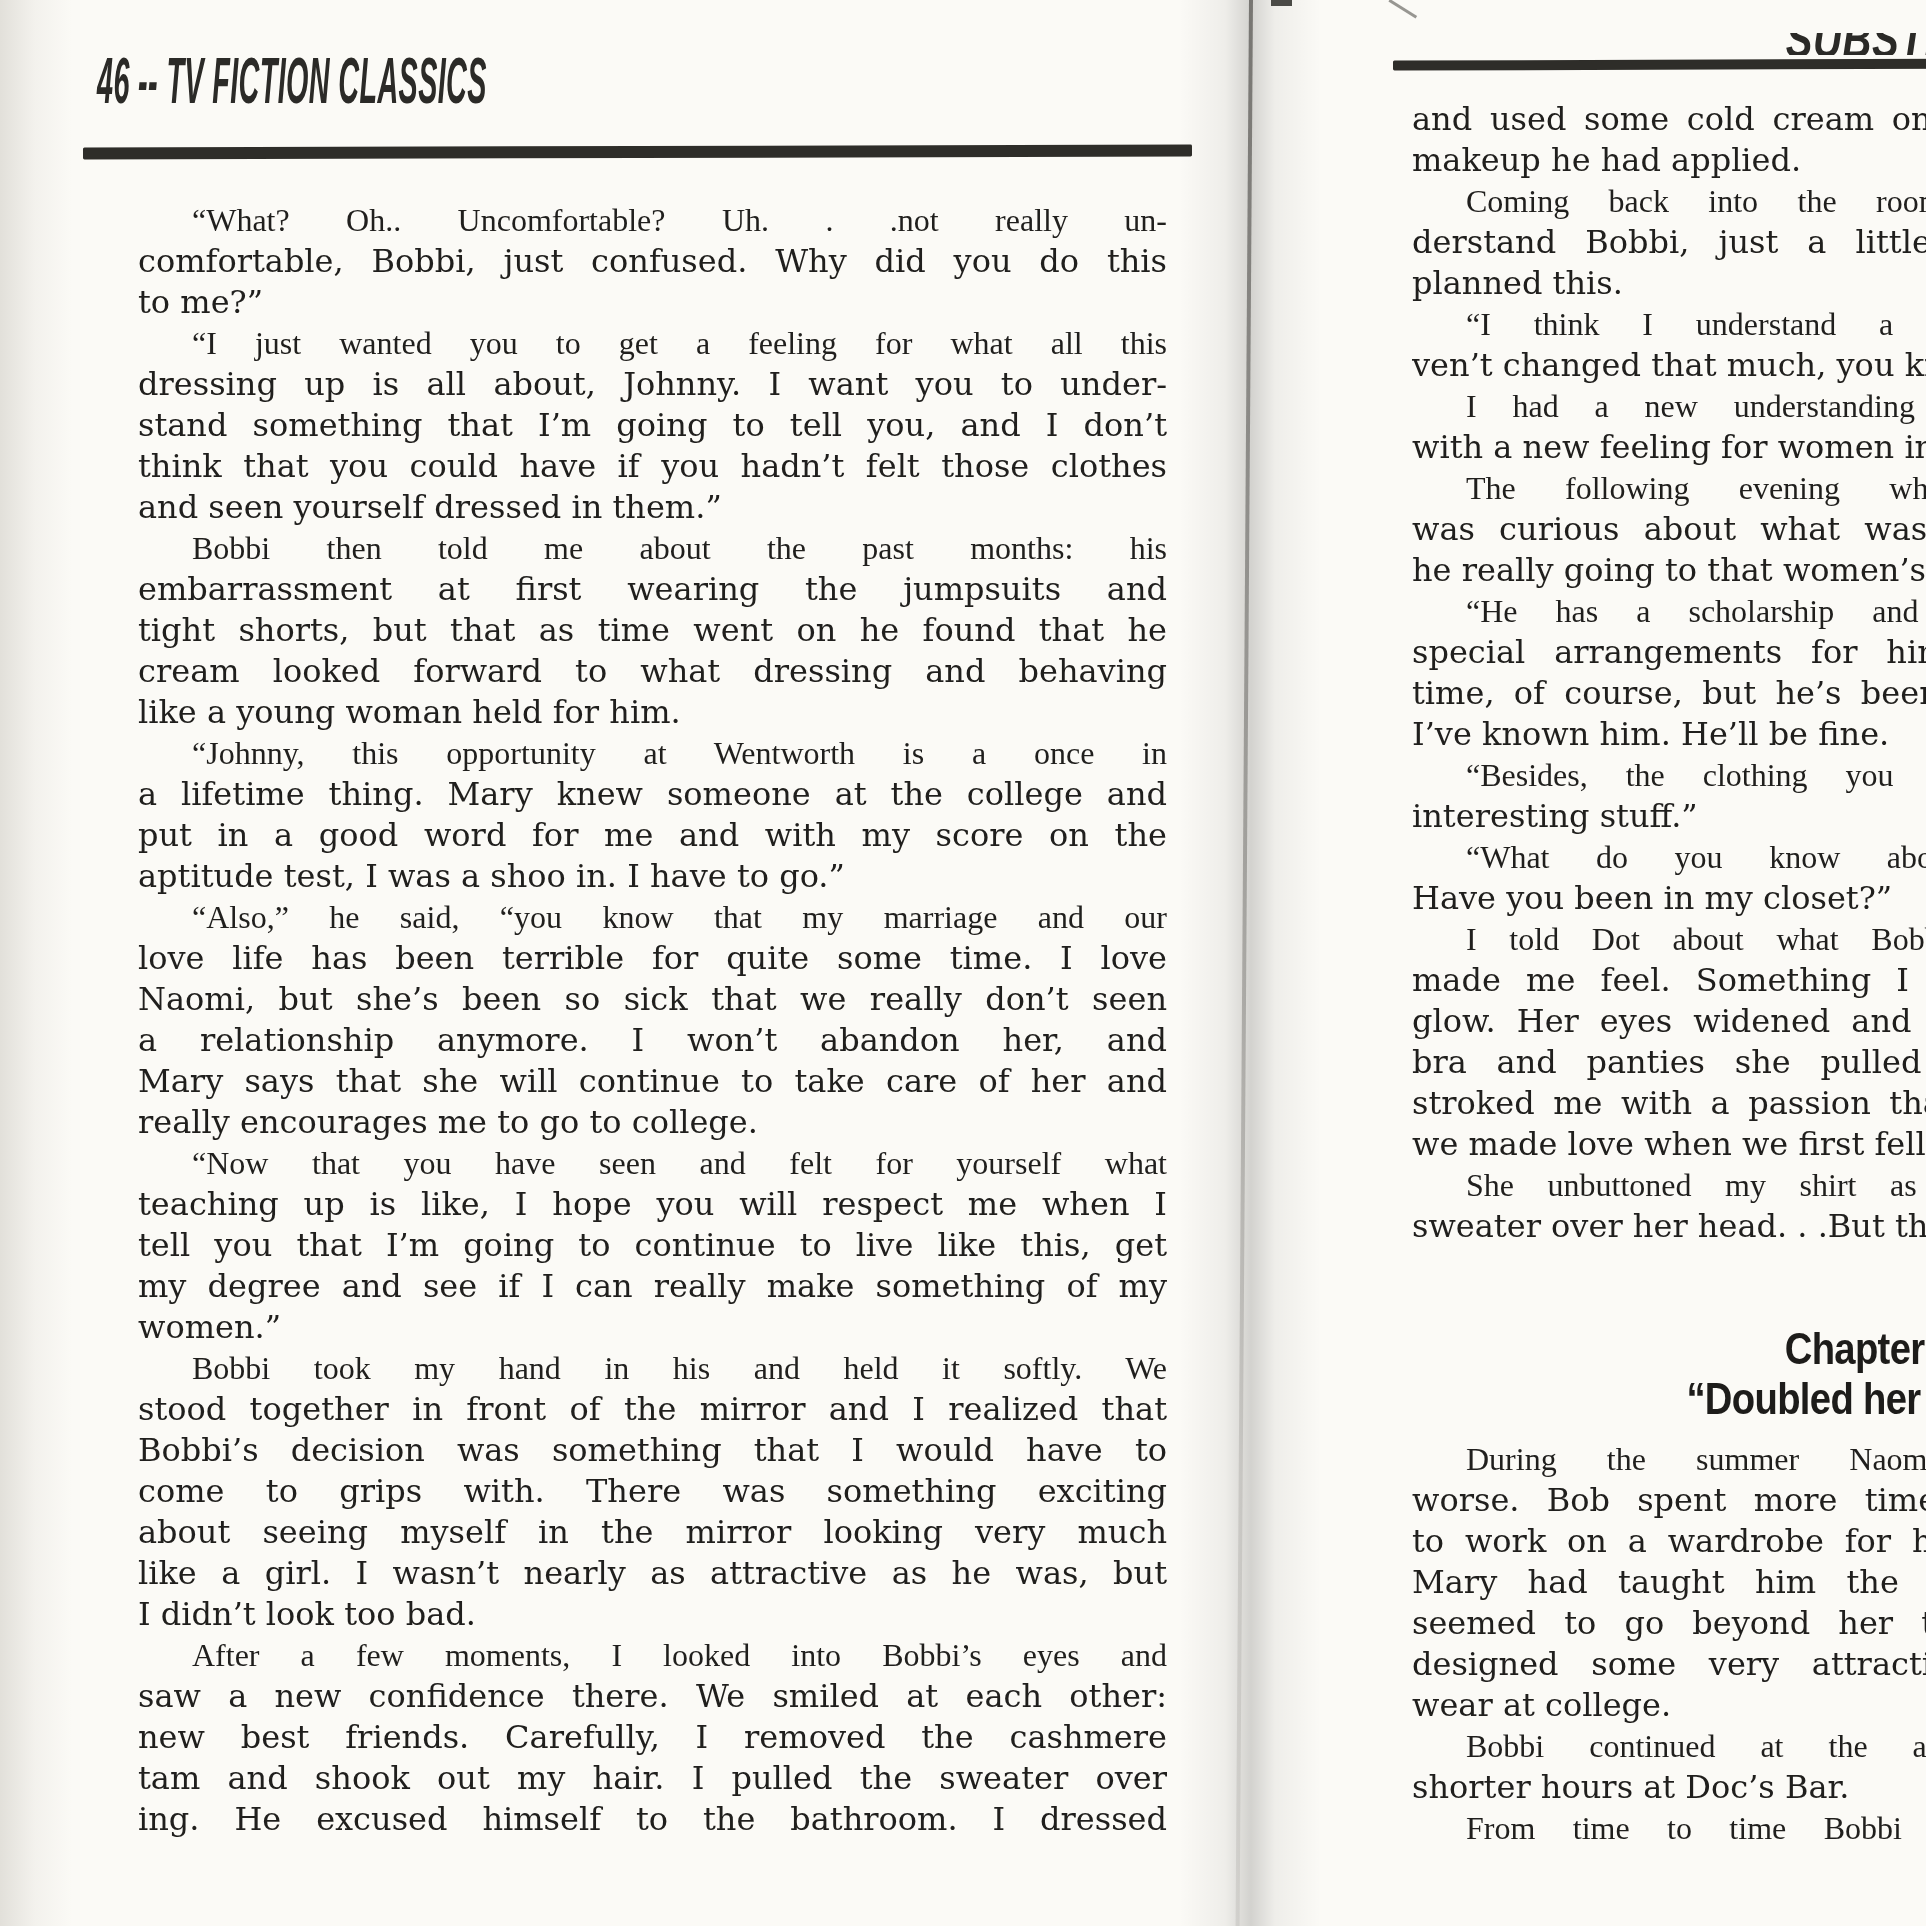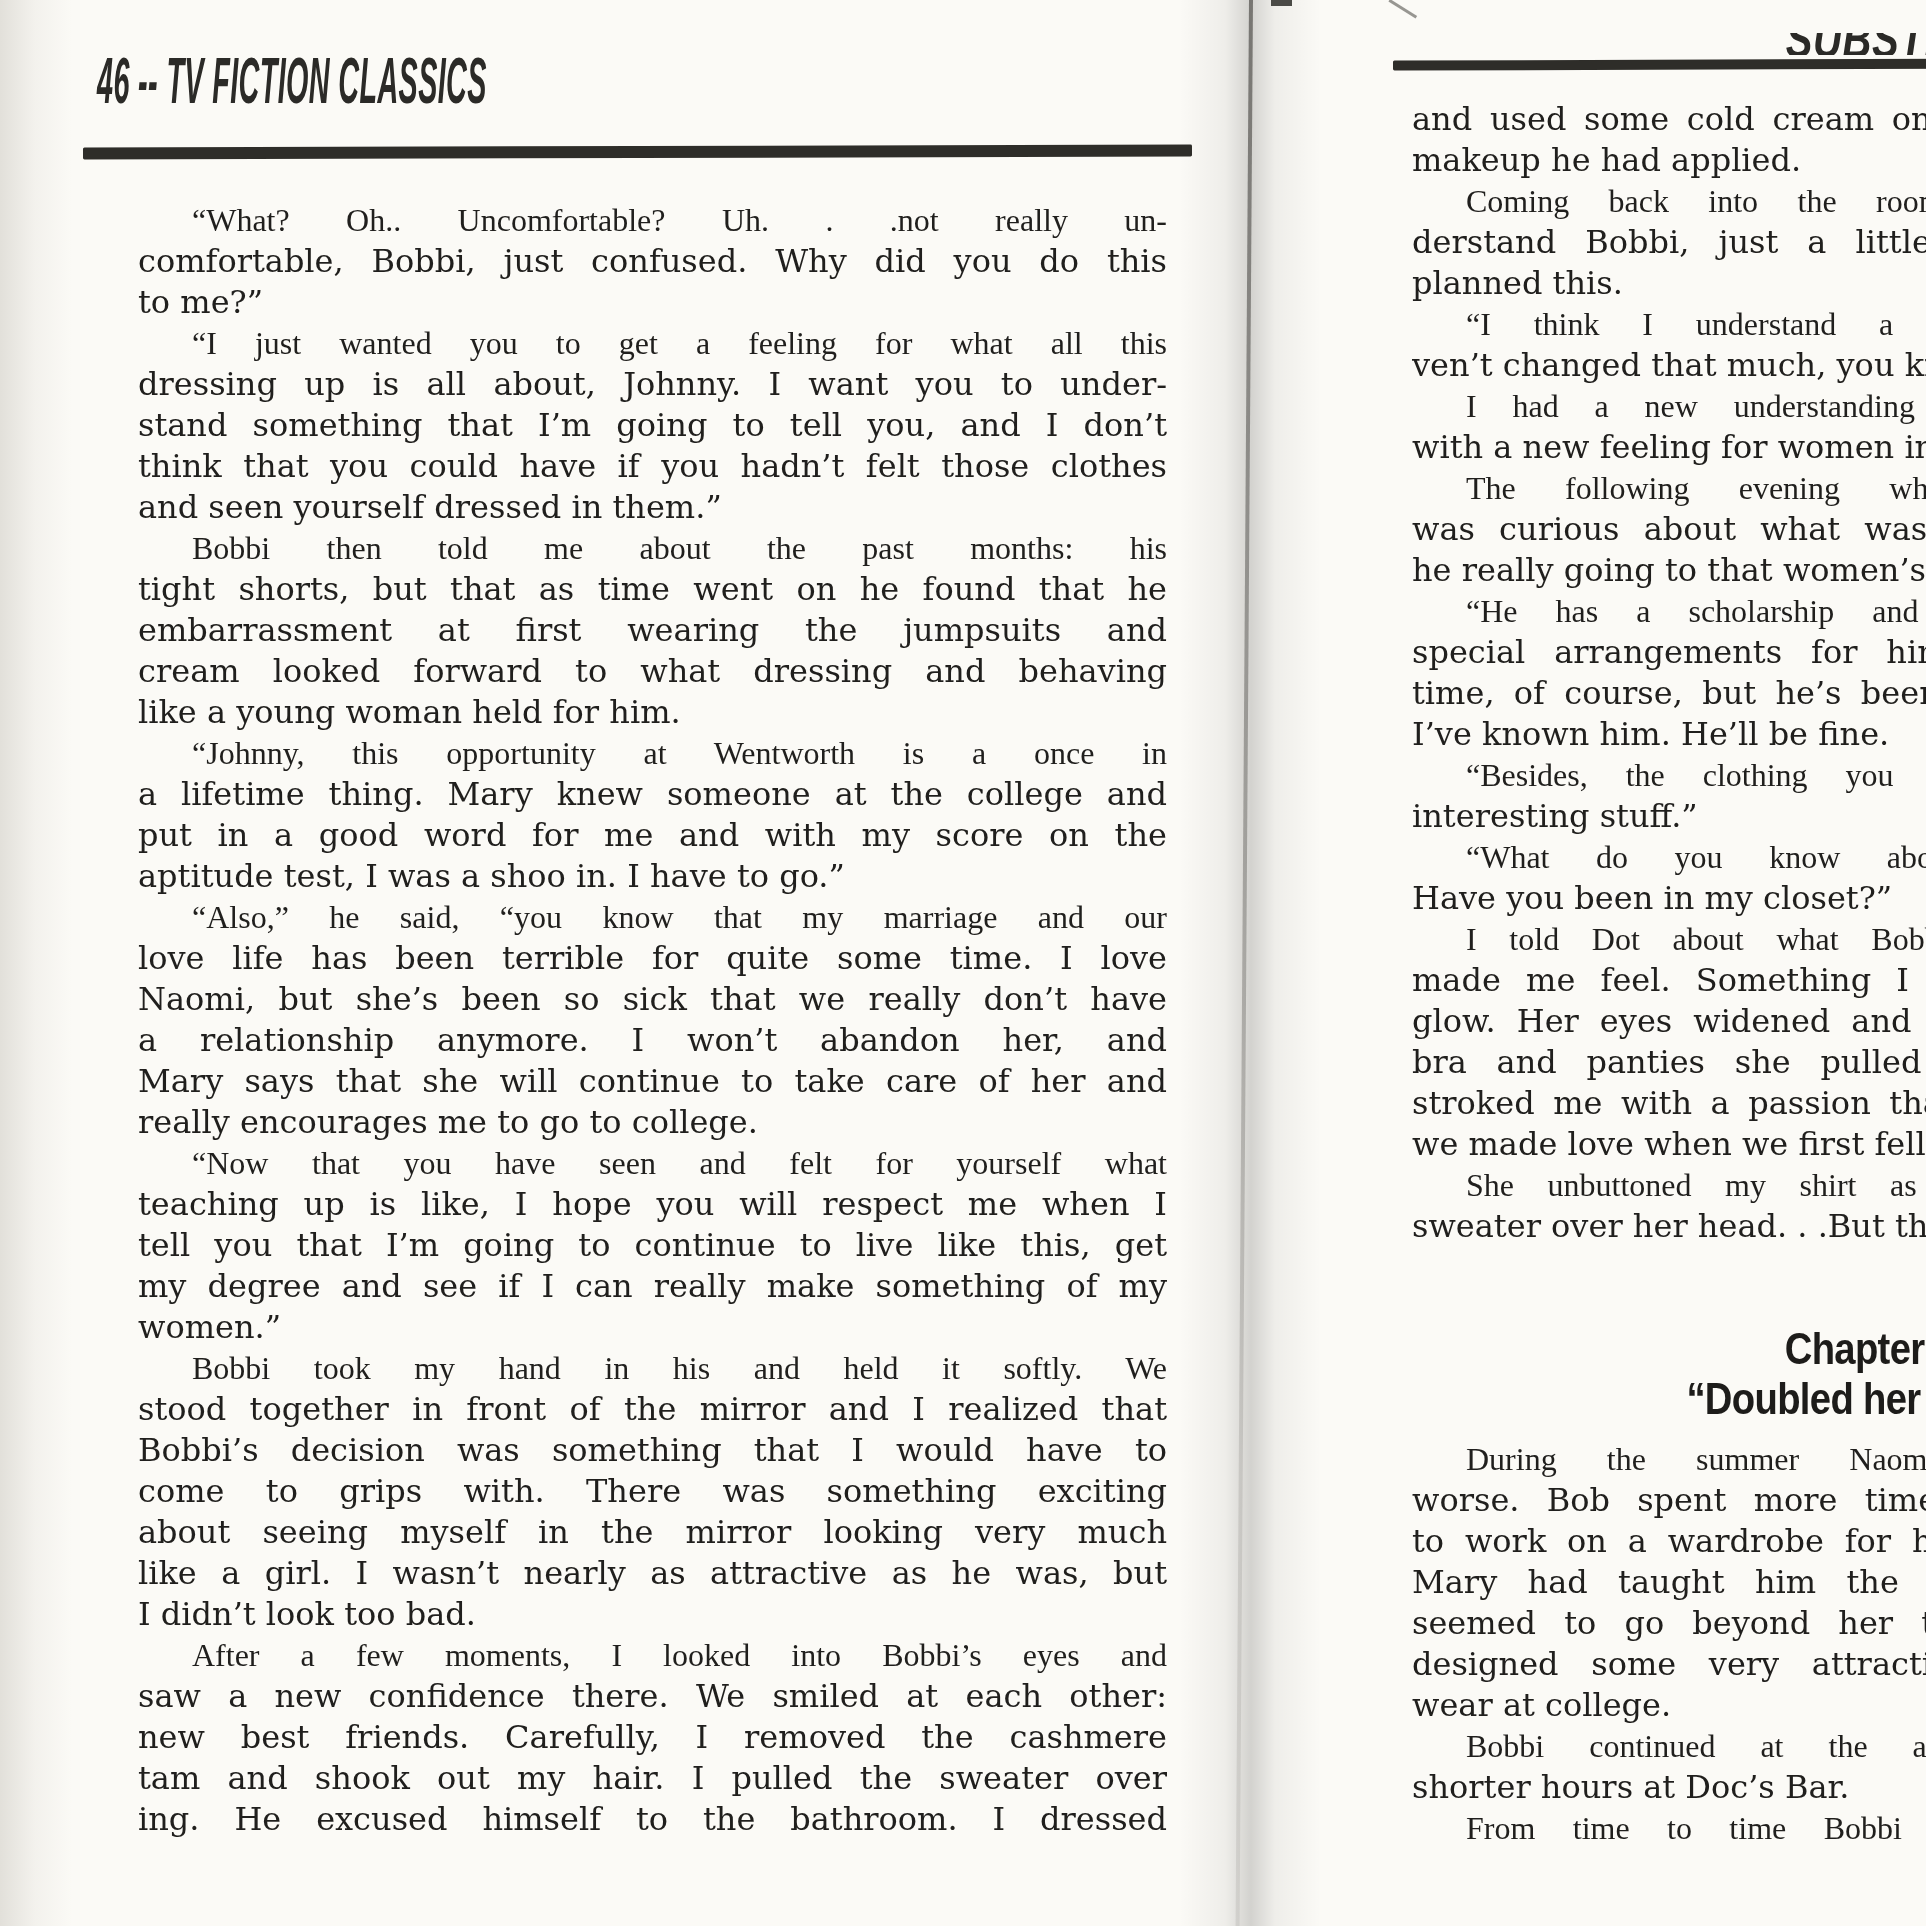--- a/index.html
+++ b/index.html
@@ -83,31 +83,31 @@
     <div class="col col-left" id="left-lines">
         <div class="line in j">“What?  Oh..  Uncomfortable?  Uh. . .not really un-</div>
         <div class="line j">comfortable, Bobbi, just confused.  Why did you do this</div>
         <div class="line">to me?”</div>
         <div class="line in j">“I just wanted you to get a feeling for what all this</div>
         <div class="line j">dressing up is all about, Johnny.  I want you to under-</div>
         <div class="line j">stand something that I’m going to tell you, and I don’t</div>
         <div class="line j">think that you could have if you hadn’t felt those clothes</div>
         <div class="line">and seen yourself dressed in them.”</div>
         <div class="line in j">Bobbi then told me about the past months:  his</div>
+        <div class="line j">embarrassment at first wearing the jumpsuits and</div>
         <div class="line j">tight shorts, but that as time went on he found that he</div>
-        <div class="line j">embarrassment at first wearing the jumpsuits and</div>
         <div class="line j">cream looked forward to what dressing and behaving</div>
         <div class="line">like a young woman held for him.</div>
         <div class="line in j">“Johnny, this opportunity at Wentworth is a once in</div>
         <div class="line j">a lifetime thing.  Mary knew someone at the college and</div>
         <div class="line j">put in a good word for me and with my score on the</div>
         <div class="line">aptitude test, I was a shoo in.  I have to go.”</div>
         <div class="line in j">“Also,” he said, “you know that my marriage and our</div>
         <div class="line j">love life has been terrible for quite some time.  I love</div>
-        <div class="line j">Naomi, but she’s been so sick that we really don’t have</div>
+        <div class="line j">Naomi, but she’s been so sick that we really don’t seen</div>
         <div class="line j">a relationship anymore.  I won’t abandon her, and</div>
         <div class="line j">Mary says that she will continue to take care of her and</div>
         <div class="line">really encourages me to go to college.</div>
         <div class="line in j">“Now that you have seen and felt for yourself what</div>
         <div class="line j">teaching up is like, I hope you will respect me when I</div>
         <div class="line j">tell you that I’m going to continue to live like this, get</div>
         <div class="line j">my degree and see if I can really make something of my</div>
         <div class="line">women.”</div>
         <div class="line in j">Bobbi took my hand in his and held it softly.  We</div>
         <div class="line j">stood together in front of the mirror and I realized that</div>

